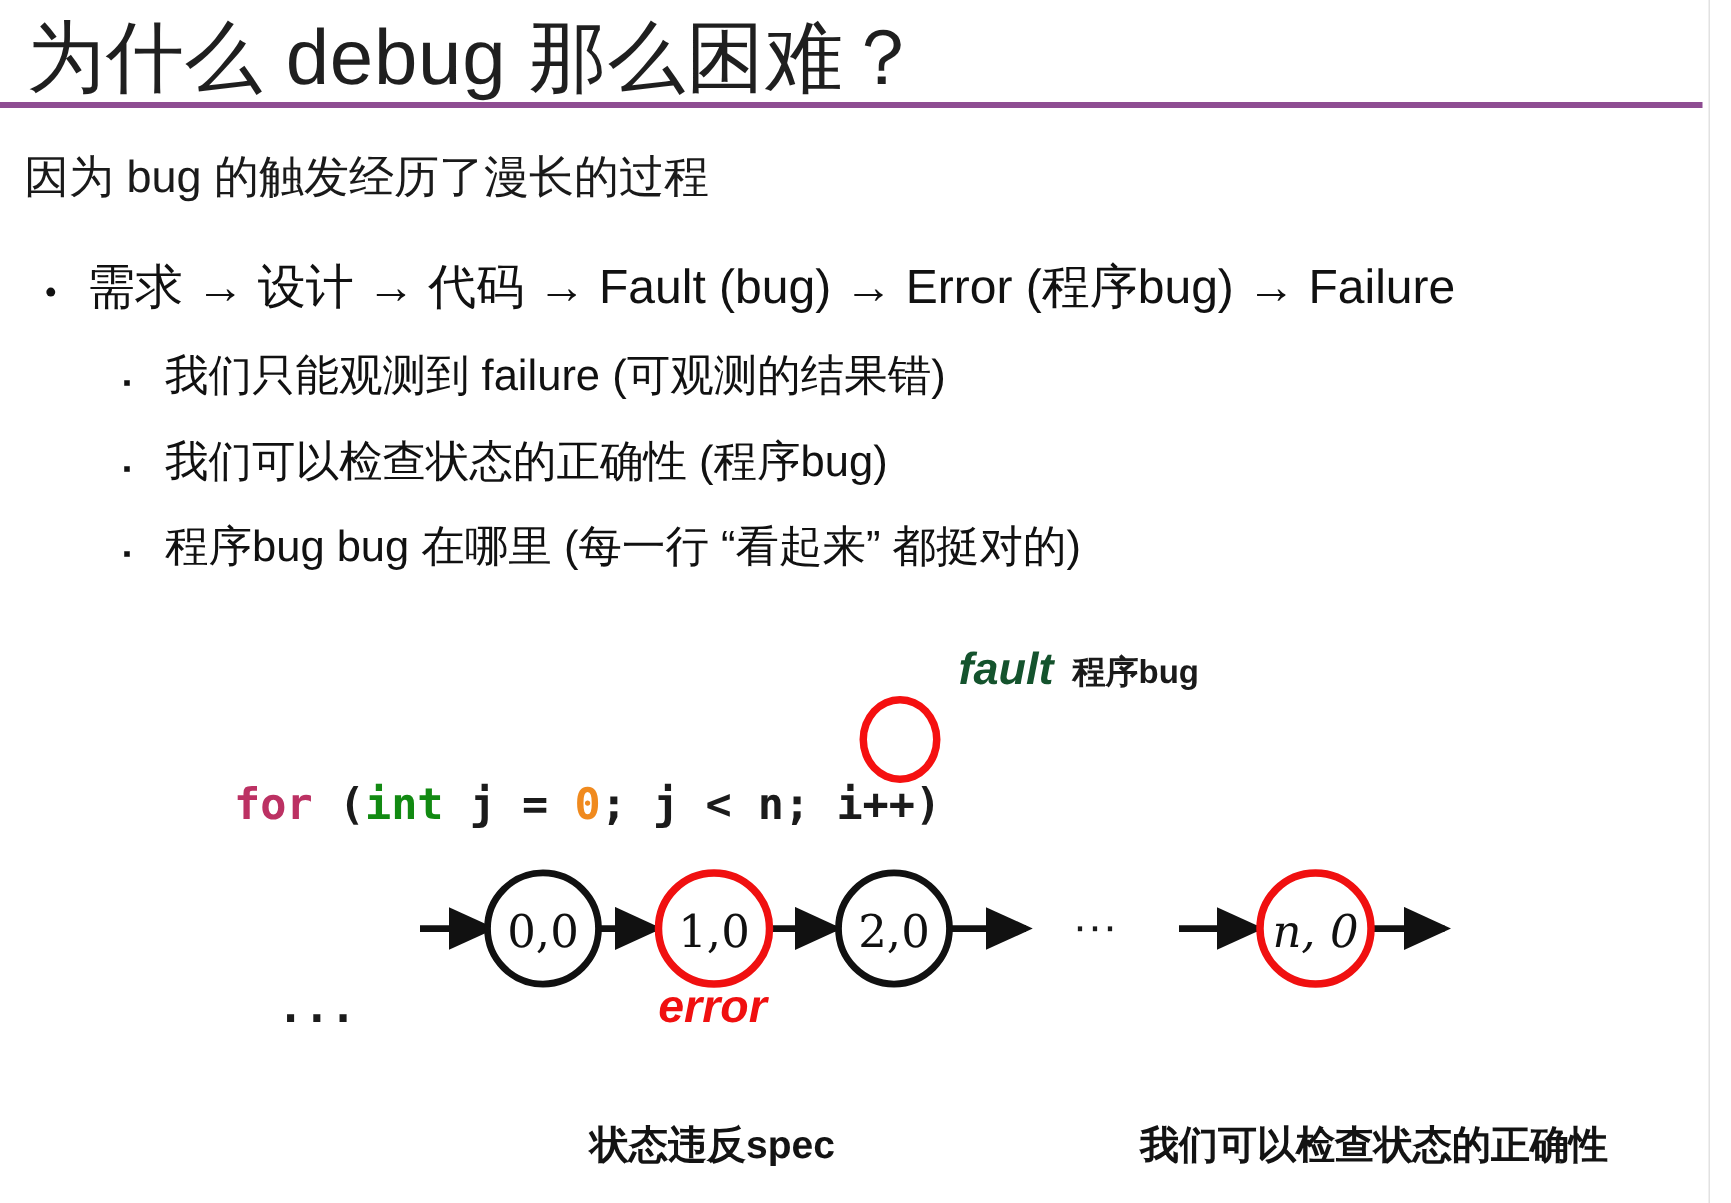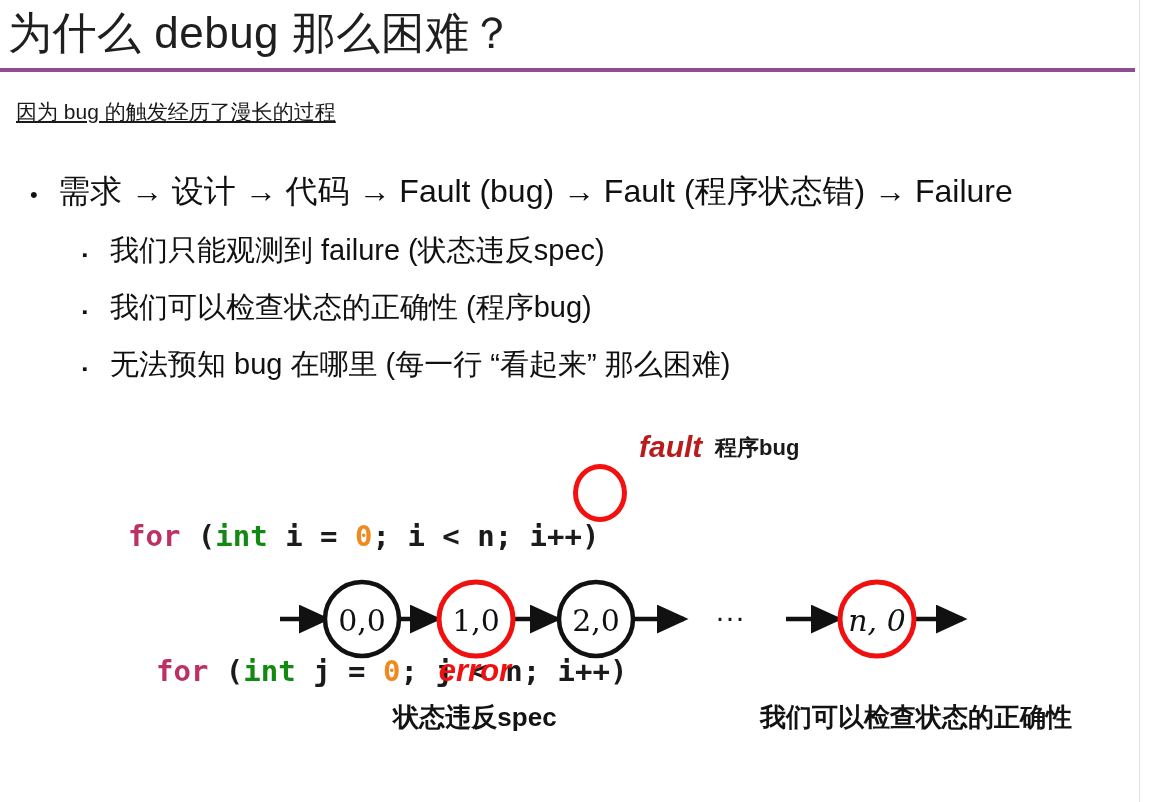--- a/index.html
+++ b/index.html
@@ -28,47 +28,46 @@
     top: 0;
     left: 1139px;
     width: 1px;
     height: 802px;
     background: #e2e2e2;
   }
 
   
   #title {
     position: absolute;
-    left: 8px;
+    left: 18px;
     top: 4px;
-    font-size: 44px;
+    font-size: 52px;
     font-weight: 400;
     letter-spacing: 0.5px;
     color: #1f1f1f;
     white-space: nowrap;
   }
   #title-rule {
     position: absolute;
     left: 0px;
     top: 68px;
     width: 1135px;
     height: 4px;
     background: #8e4d92;
   }
 
   
   #subtitle {
     position: absolute;
     left: 16px;
     top: 98px;
-    font-size: 21px;
+    font-size: 30px;
     font-weight: 400;
     color: #1a1a1a;
     white-space: nowrap;
-    text-decoration: underline;
   }
 
   
   .bullet-l1 {
     position: absolute;
     left: 30px;
     font-size: 32px;
     color: #111111;
     white-space: nowrap;
     display: flex;
@@ -123,21 +122,21 @@
   #code .ind3 { display: block; padding-left: 57px; }
 
   #fault-label {
     position: absolute;
     left: 639px;
     top: 430px;
     font-family: "Liberation Sans", sans-serif;
     font-size: 30px;
     font-style: italic;
     font-weight: bold;
-    color: #b91c1c;
+    color: #14532d;
     white-space: nowrap;
   }
   #fault-note {
     position: absolute;
     left: 715px;
     top: 433px;
     font-family: "Liberation Sans", sans-serif;
     font-size: 22px;
     font-weight: bold;
     color: #1a1a1a;
@@ -175,58 +174,58 @@
     font-size: 31px;
     font-style: italic;
     font-weight: bold;
     color: #f01010;
   }
   .cap-black {
     font-family: "Liberation Sans", sans-serif;
     font-size: 26px;
     font-weight: bold;
     color: #131313;
+    margin-top: 46px;
   }
   #error-label   { left: 395px; top: 653px; width: 160px; }
   #error-sub     { left: 375px; top: 700px; width: 200px; }
   #failure-label { left: 790px; top: 652px; width: 170px; }
   #failure-sub   { left: 760px; top: 700px; width: 230px; }
 </style>
 </head>
 <body>
 
 <div id="slide">
 
   <div id="page-edge"></div>
 
   <div id="title">为什么 debug 那么困难？</div>
   <div id="title-rule"></div>
 
   <div id="subtitle">因为 bug 的触发经历了漫长的过程</div>
 
   <div class="bullet-l1" id="b1">
     <span class="marker">•</span>
-    <span>需求 → 设计 → 代码 → Fault (bug) → Fault (程序状态错) → Failure</span>
+    <span>需求 → 设计 → 代码 → Fault (bug) → Error (程序bug) → Failure</span>
   </div>
 
   <div class="bullet-l2" id="s1">
     <span class="marker">▪</span>
-    <span>我们只能观测到 failure (状态违反spec)</span>
+    <span>我们只能观测到 failure (可观测的结果错)</span>
   </div>
   <div class="bullet-l2" id="s2">
     <span class="marker">▪</span>
     <span>我们可以检查状态的正确性 (程序bug)</span>
   </div>
   <div class="bullet-l2" id="s3">
     <span class="marker">▪</span>
-    <span>无法预知 bug 在哪里 (每一行 “看起来” 那么困难)</span>
+    <span>程序bug bug 在哪里 (每一行 “看起来” 都挺对的)</span>
   </div>
 
   <div id="code">
-    <span class="ind1"><span class="kw">for</span><span class="plain"> (</span><span class="typ">int</span><span class="plain"> i = </span><span class="num">0</span><span class="plain">; i &lt; n; i++)</span></span>
     <span class="ind2"><span class="kw">for</span><span class="plain"> (</span><span class="typ">int</span><span class="plain"> j = </span><span class="num">0</span><span class="plain">; j &lt; n; i++)</span></span>
     <span class="ind3">...</span>
   </div>
 
   <div id="fault-label">fault</div>
   <div id="fault-note">程序bug</div>
   <div id="bug-circle"></div>
 
   <svg id="diagram" viewBox="0 0 1154 120" xmlns="http://www.w3.org/2000/svg">
     <defs>

